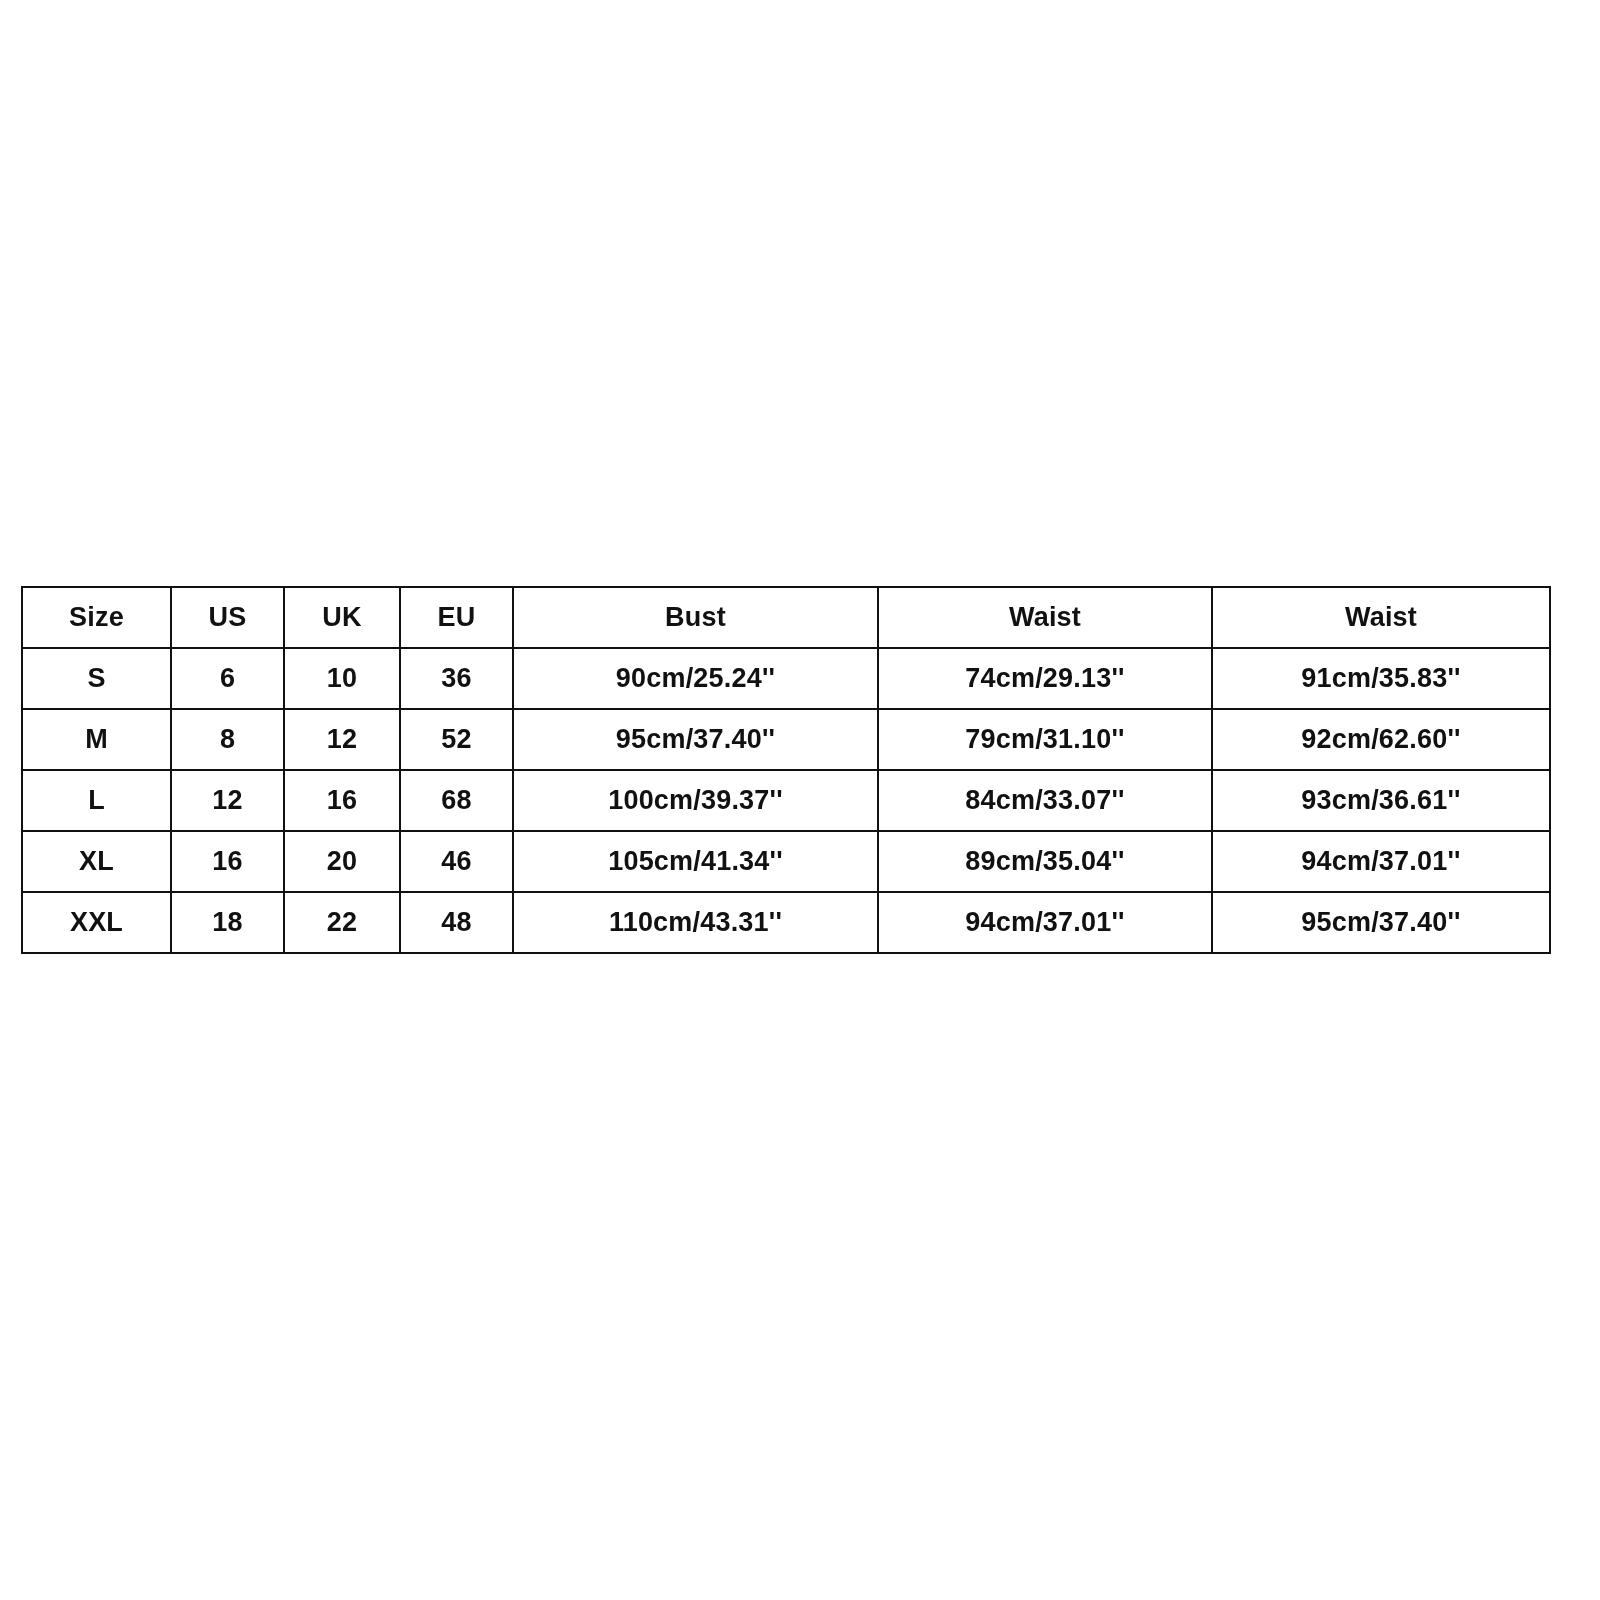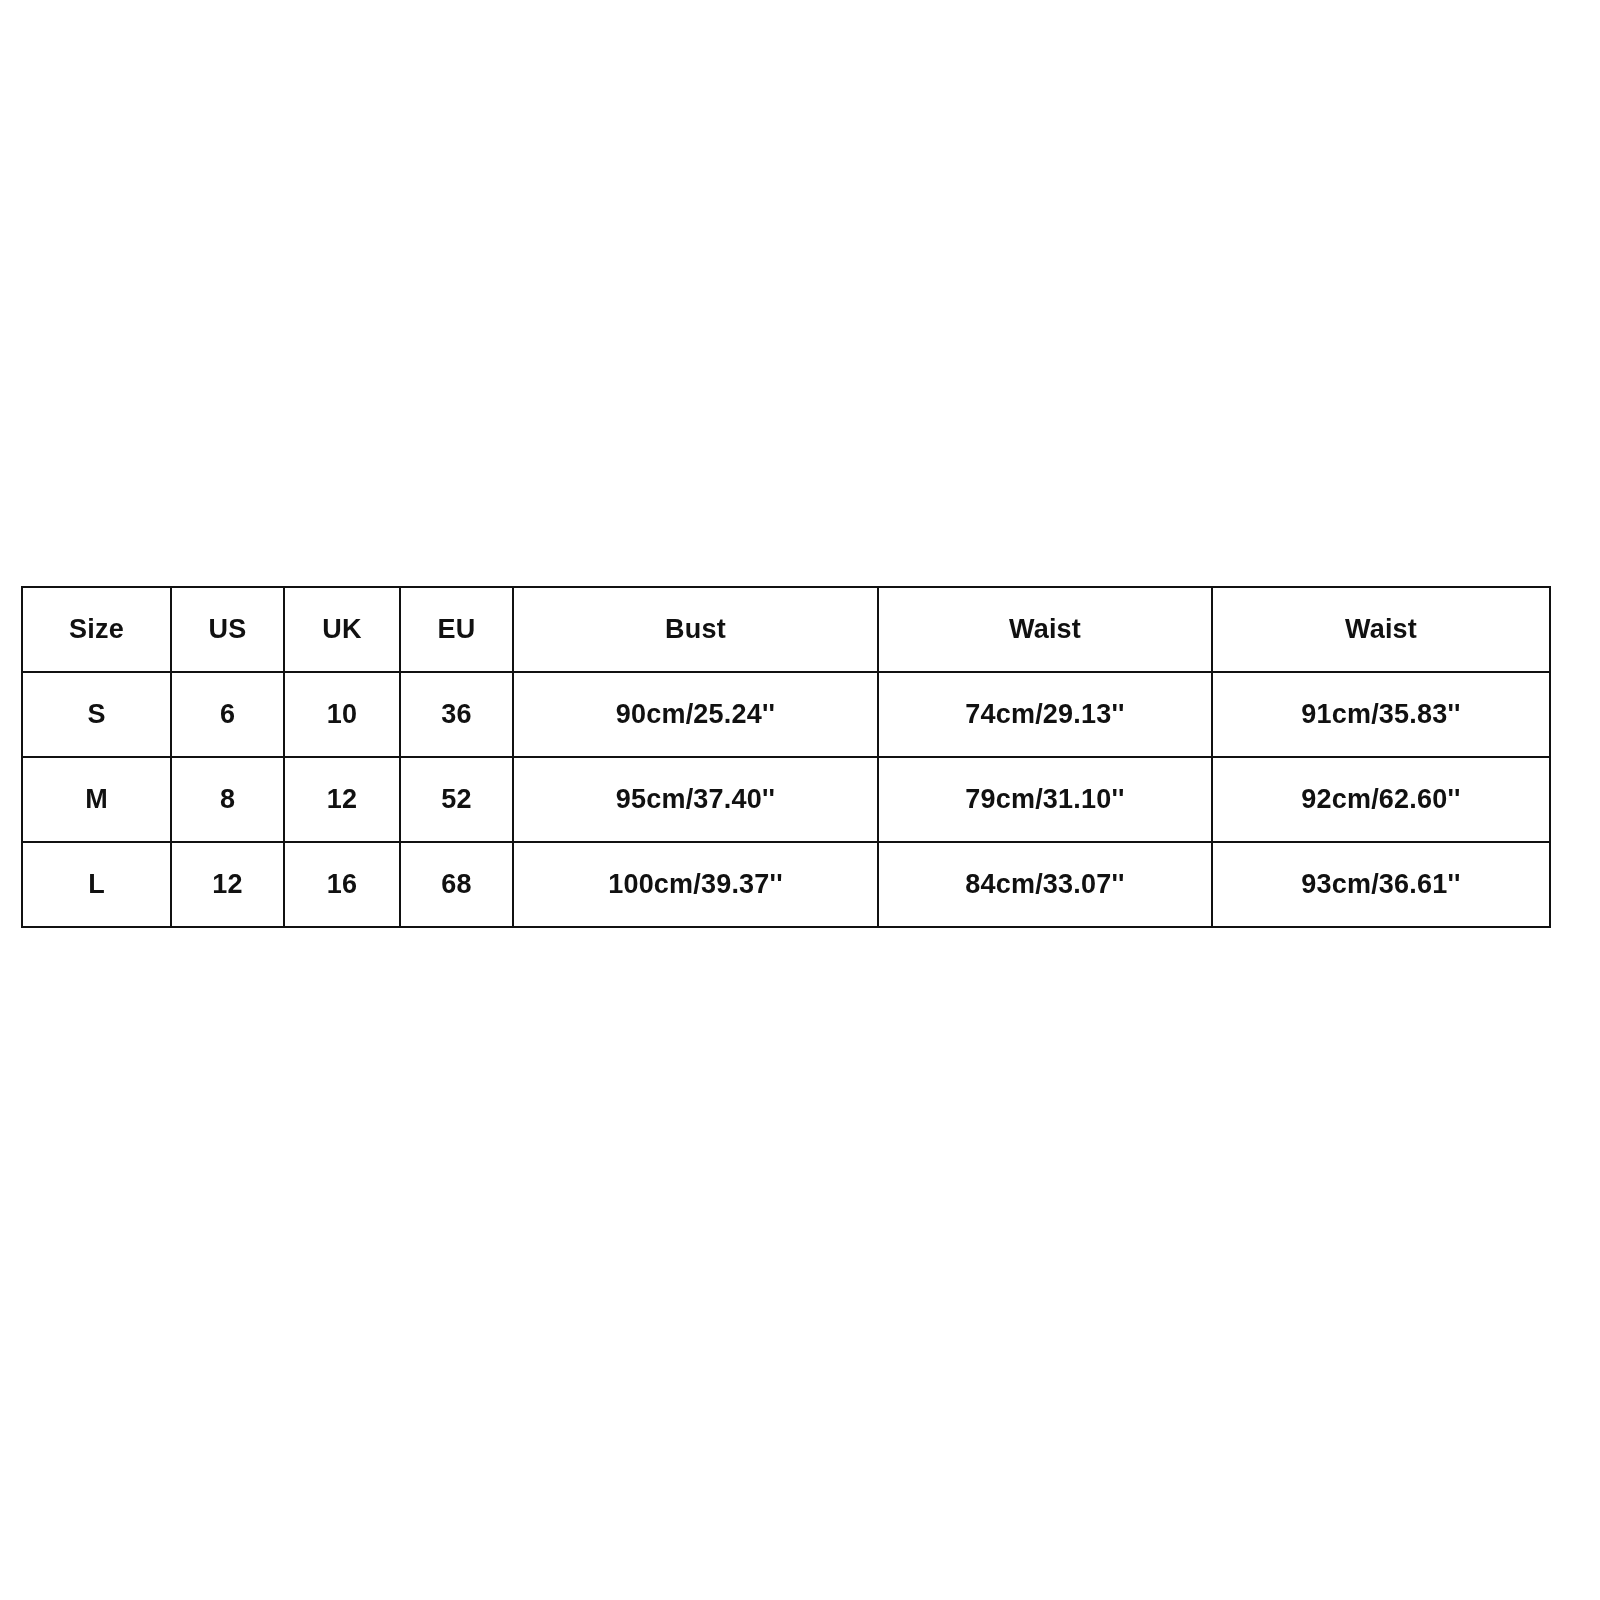--- a/index.html
+++ b/index.html
@@ -18,21 +18,21 @@
       position: absolute;
       left: 21px;
       top: 586px;
       border-collapse: collapse;
       table-layout: fixed;
       width: 1528px;
     }
     .size-table td, .size-table th {
       border: 2px solid #111111;
       height: 59px;
-      padding: 12px;
+      padding: 0;
       text-align: center;
       vertical-align: middle;
       font-weight: bold;
       font-size: 27px;
       color: #111111;
       letter-spacing: 0.2px;
     }
     .size-table th {
       font-weight: bold;
     }
@@ -89,14 +89,32 @@
     </tr>
     <tr>
       <td>L</td>
       <td>12</td>
       <td>16</td>
       <td>68</td>
       <td>100cm/39.37''</td>
       <td>84cm/33.07''</td>
       <td>93cm/36.61''</td>
     </tr>
+    <tr>
+      <td>XL</td>
+      <td>16</td>
+      <td>20</td>
+      <td>46</td>
+      <td>105cm/41.34''</td>
+      <td>89cm/35.04''</td>
+      <td>94cm/37.01''</td>
+    </tr>
+    <tr>
+      <td>XXL</td>
+      <td>18</td>
+      <td>22</td>
+      <td>48</td>
+      <td>110cm/43.31''</td>
+      <td>94cm/37.01''</td>
+      <td>95cm/37.40''</td>
+    </tr>
   </tbody>
 </table>
 
 </body></html>

